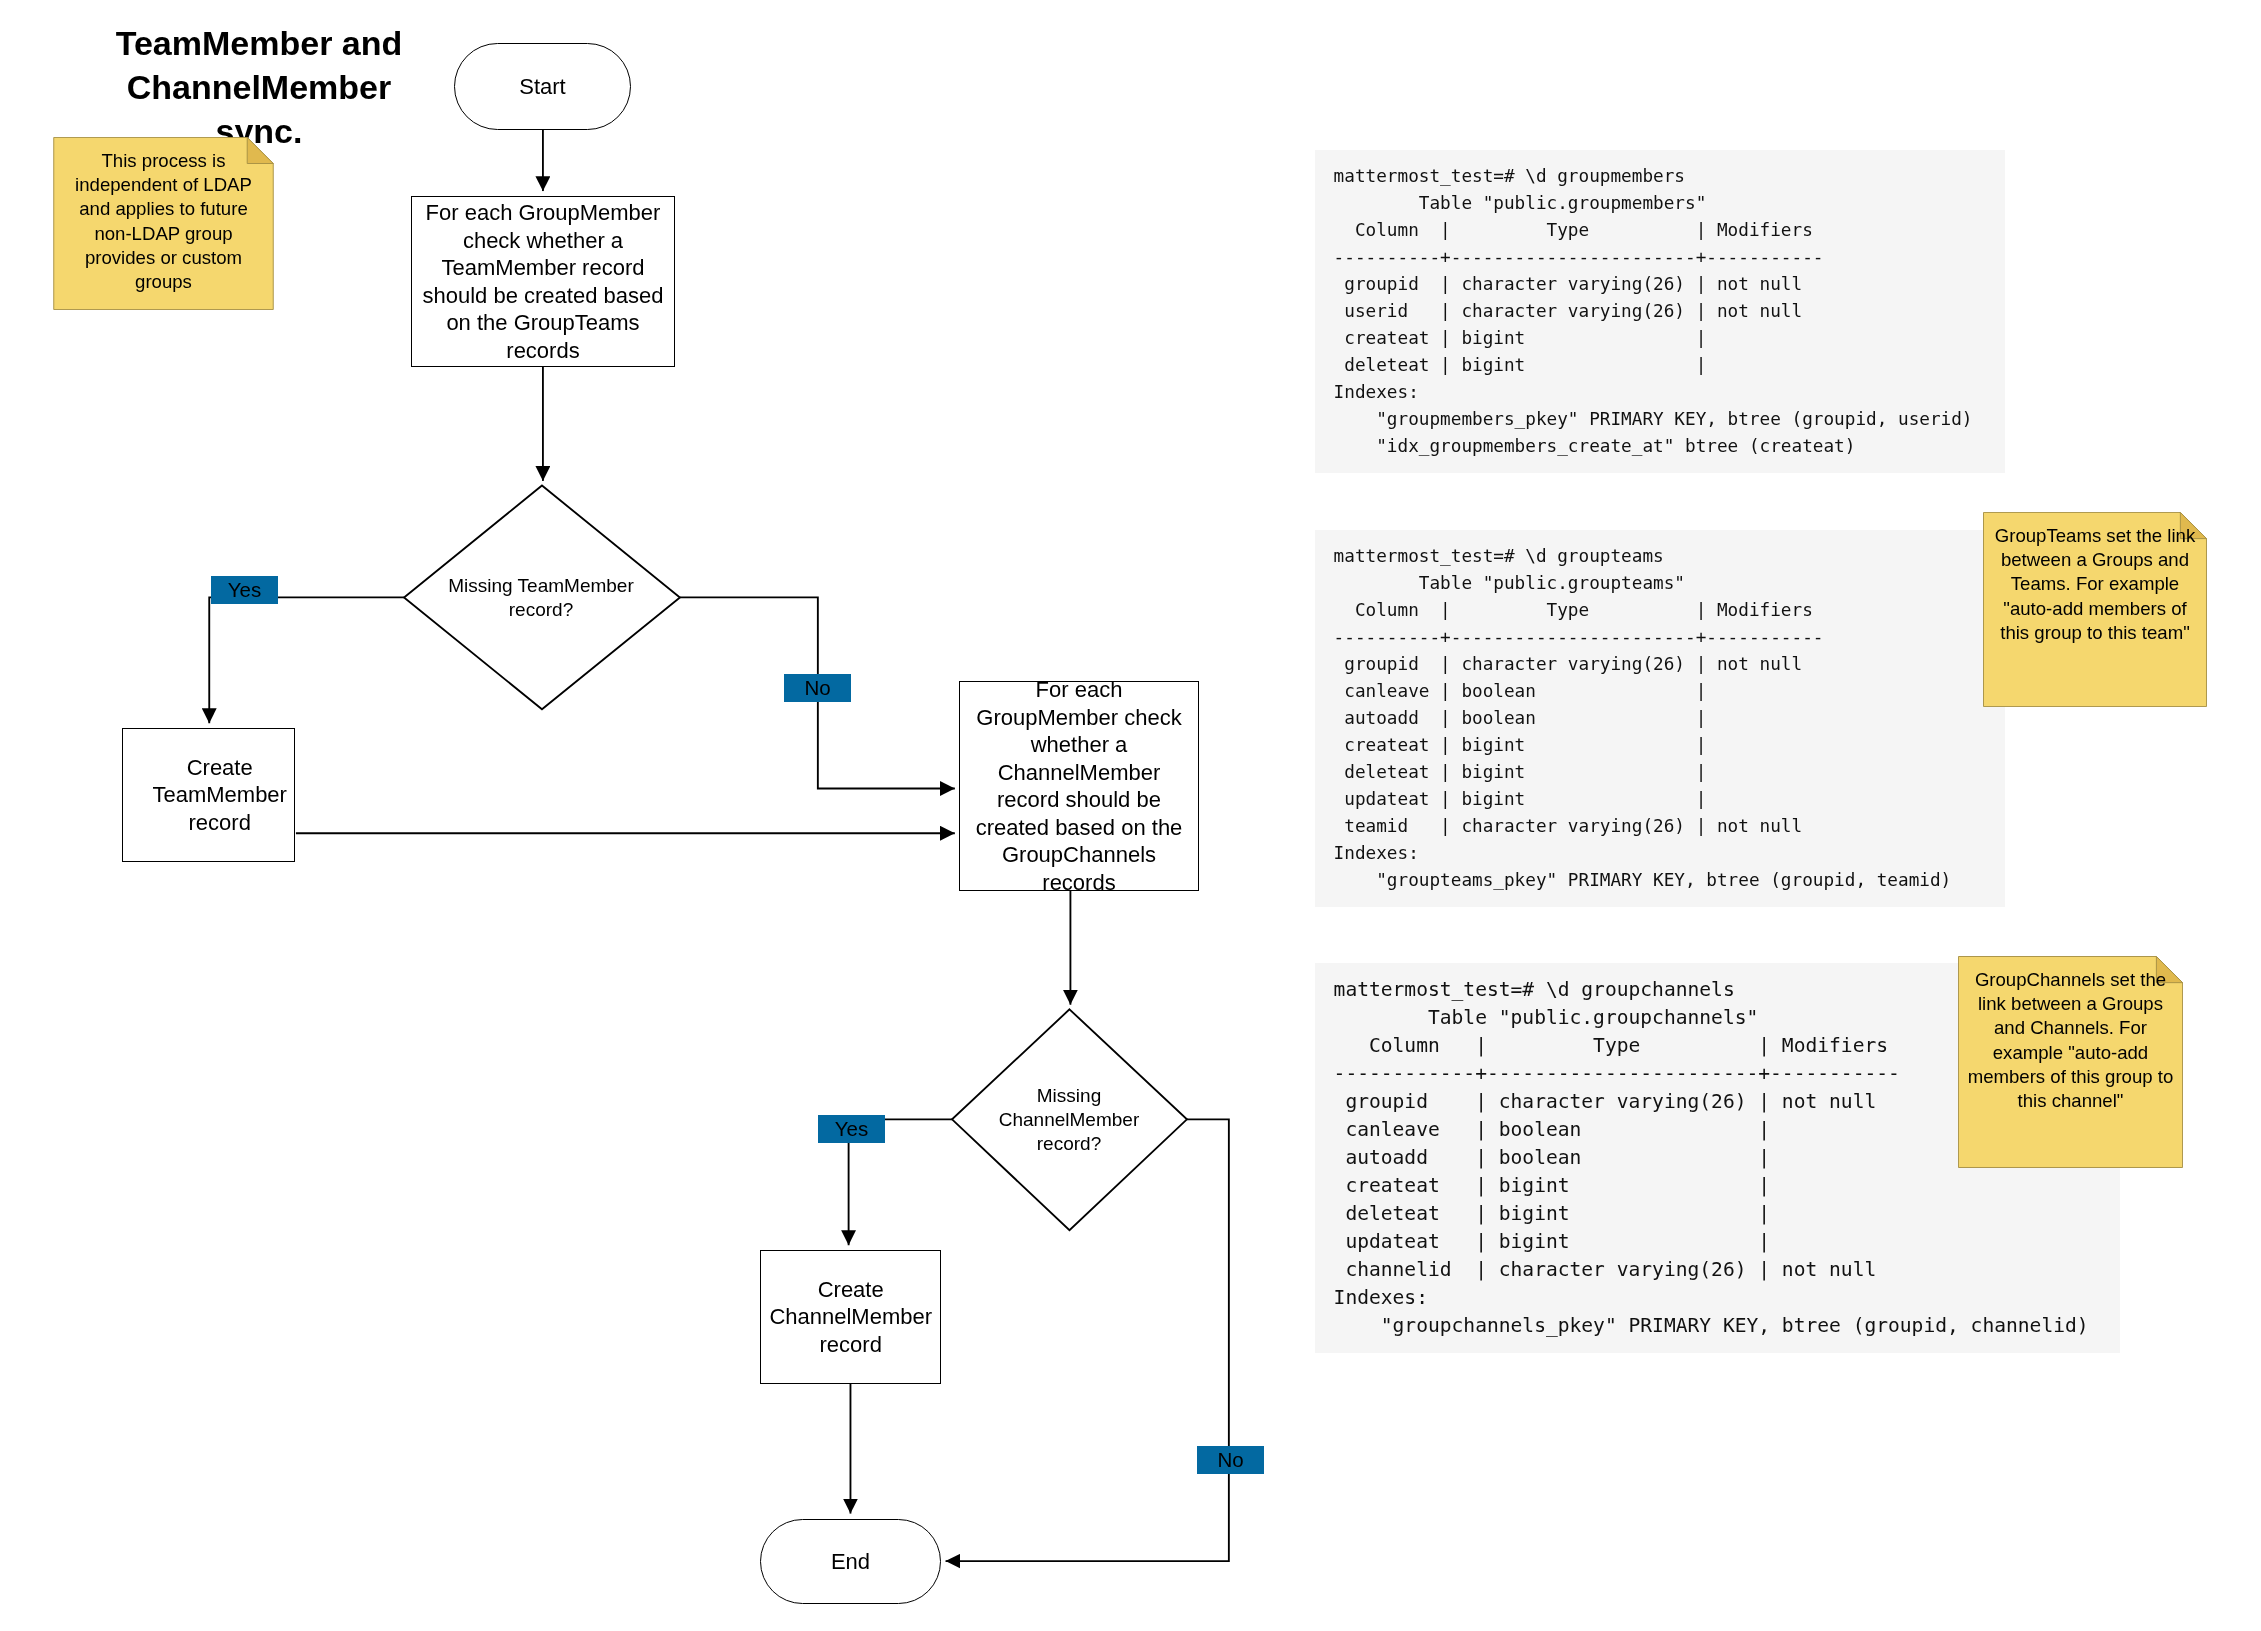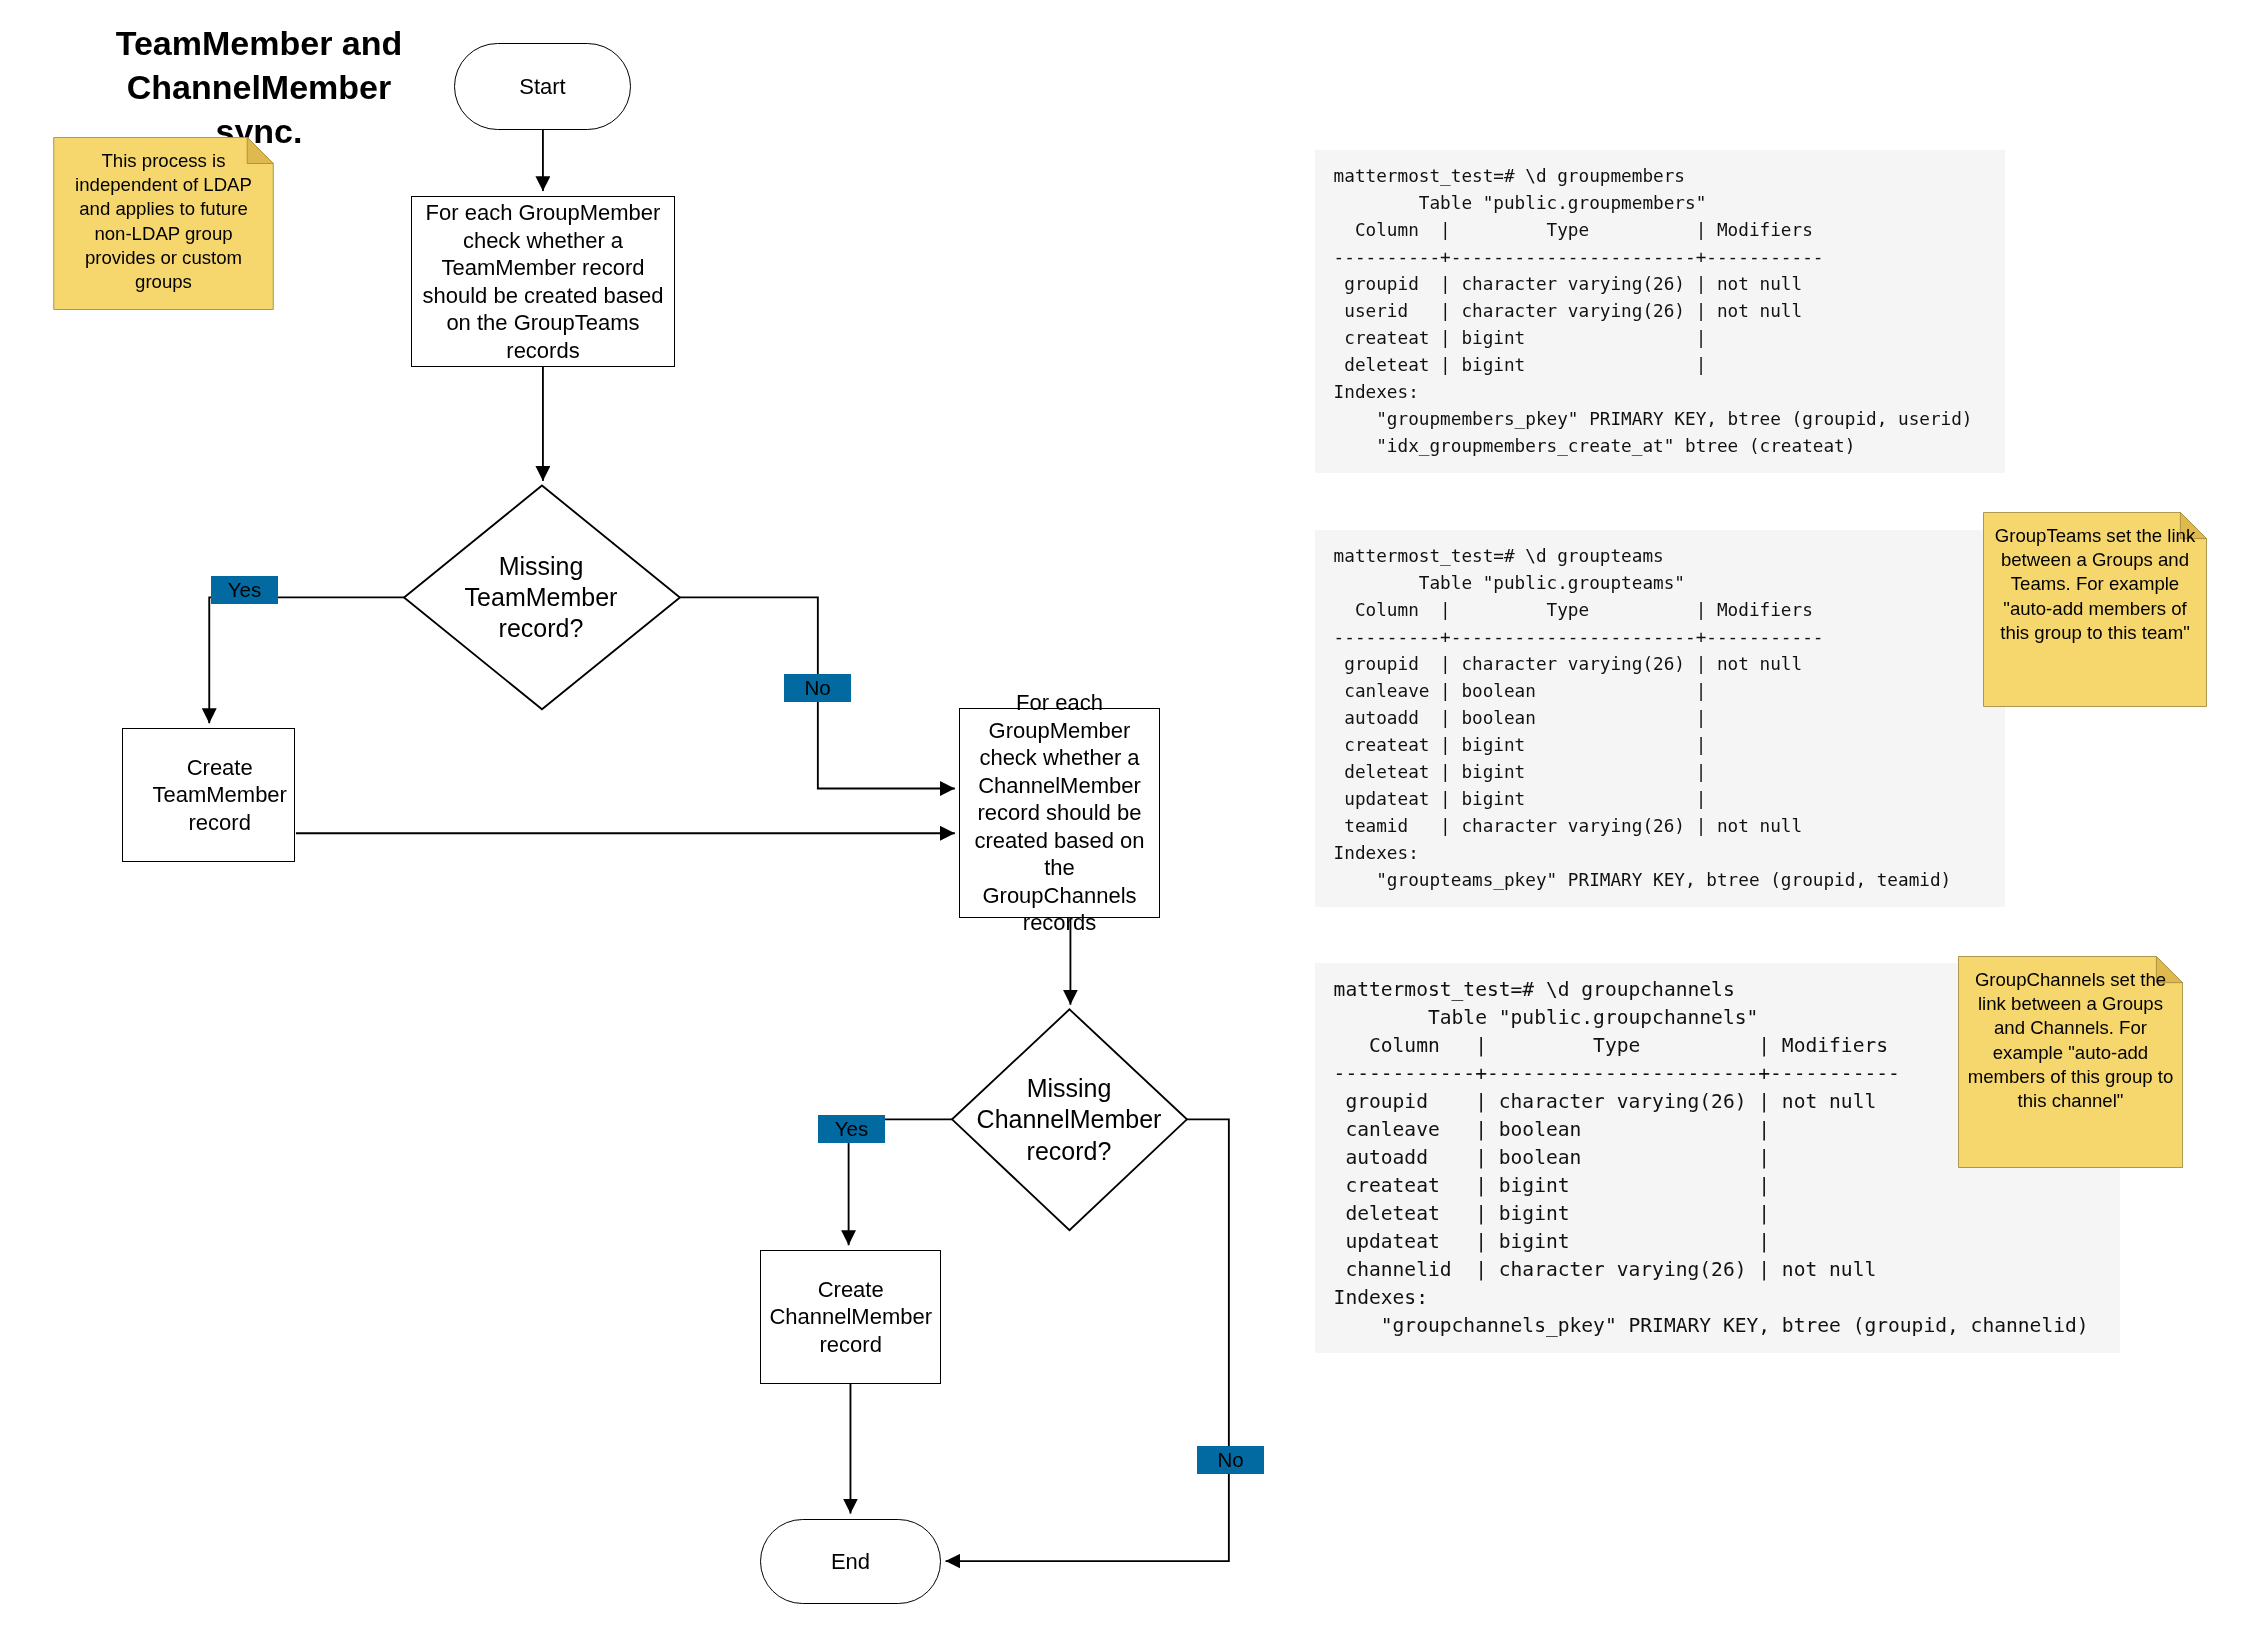--- a/index.html
+++ b/index.html
@@ -24,21 +24,21 @@
     position: absolute; background: #fff; border: 1.9px solid #000;
     display: flex; align-items: center; justify-content: center;
     text-align: center; font-size: 22px; line-height: 1.25;
     padding: 5.6px; z-index: 2;
   }
   .stadium { border-radius: 931px; }
 
   .diamond-label {
     position: absolute; z-index: 2;
     display: flex; align-items: center; justify-content: center;
-    text-align: center; font-size: 25px; line-height: 1.25;
+    text-align: center; font-size: 19px; line-height: 1.25;
   }
 
   .edge-label {
     position: absolute; z-index: 3; background: #0369a1;
     font-size: 20.5px; text-align: center; padding: 0 3.7px; line-height: 28px;
   }
 
   .note { position: absolute; z-index: 2; }
   .note svg { position: absolute; left: 0; top: 0; }
   .note .note-text {
@@ -93,21 +93,21 @@
 </div>
 
 <div class="node stadium" style="left:454px; top:43px; width:177px; height:87px;">Start</div>
 
 <div class="node" style="left:411px; top:196px; width:264px; height:171px;">For each GroupMember check whether a TeamMember record should be created based on the GroupTeams records</div>
 
 <div class="diamond-label" style="left:420px; top:551px; width:242px; height:93px;">Missing TeamMember record?</div>
 
 <div class="node" style="left:122px; top:728px; width:173px; height:134px;padding-left:28px;">Create TeamMember record</div>
 
-<div class="node" style="left:959px; top:708px; width:201px; height:210px;">For each GroupMember check whether a ChannelMember record should be created based on the GroupChannels records</div>
+<div class="node" style="left:959px; top:681px; width:240px; height:210px;">For each GroupMember check whether a ChannelMember record should be created based on the GroupChannels records</div>
 
 <div class="diamond-label" style="left:976px; top:1064px; width:186px; height:112px;">Missing ChannelMember record?</div>
 
 <div class="node" style="left:760px; top:1250px; width:181px; height:134px;padding-left:6px;">Create ChannelMember record</div>
 
 <div class="node stadium" style="left:760px; top:1519px; width:181px; height:85px;">End</div>
 
 <div class="edge-label" style="left:211px; top:576px; width:67px;">Yes</div>
 <div class="edge-label" style="left:784px; top:674px; width:67px;">No</div>
 <div class="edge-label" style="left:818px; top:1115px; width:67px;">Yes</div>

